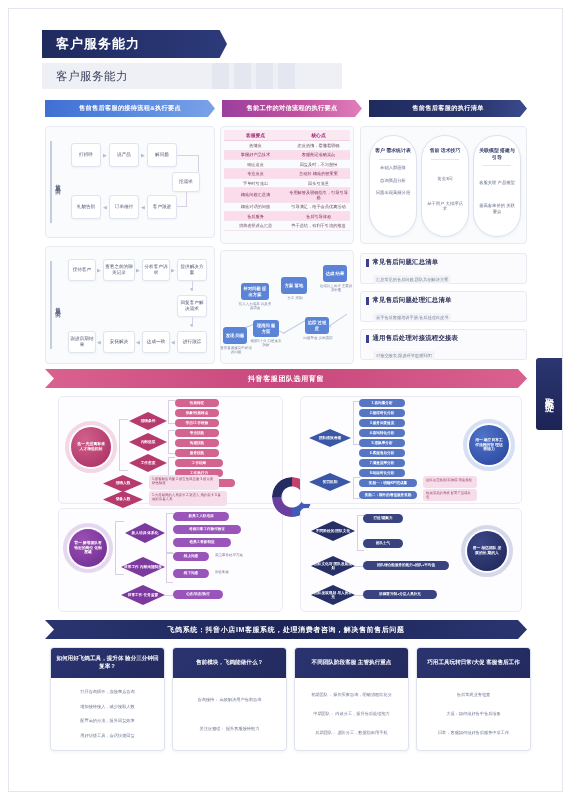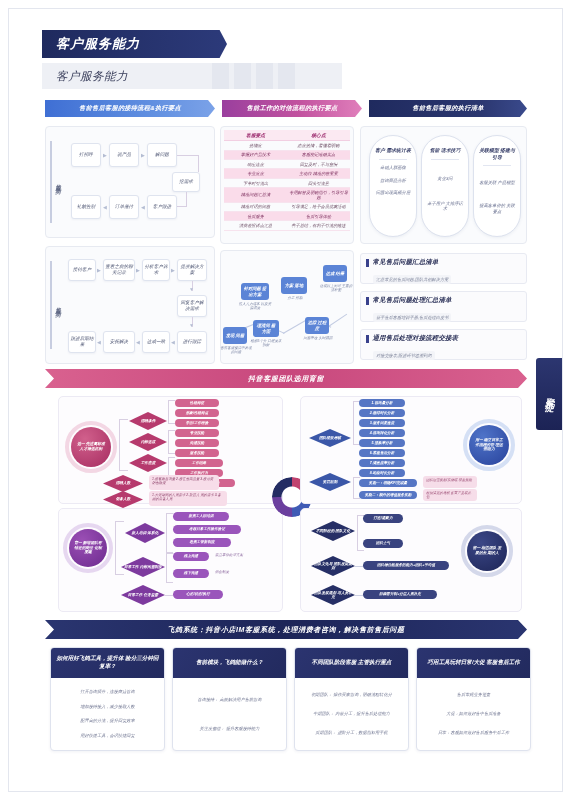--- a/index.html
+++ b/index.html
@@ -2,21 +2,21 @@
 <html lang="zh"><head>
 <meta charset="utf-8">
 <title>客户服务能力</title>
 <style>
   html,body{margin:0;padding:0;background:#ffffff;}
   body{
     font-family:"Liberation Sans","DejaVu Sans",sans-serif;
     width:571px;height:800px;overflow:hidden;position:relative;
     color:#2b2f4a;
   }
-  .page{position:absolute;inset:0;width:571px;height:800px;background:#fff;font-style:italic;}
+  .page{position:absolute;inset:0;width:571px;height:800px;background:#fff;}
 
   
   .frame{position:absolute;left:8px;top:8px;width:555px;height:784px;border:1px solid #e3e6ee;box-sizing:border-box;}
 
   
   .title-arrow{
     position:absolute;left:42px;top:30px;width:185px;height:28px;
     background:linear-gradient(90deg,#1f2a5e 0%,#2c3a7a 100%);
     clip-path:polygon(0 0,96% 0,100% 50%,96% 100%,0 100%);
     display:flex;align-items:center;

